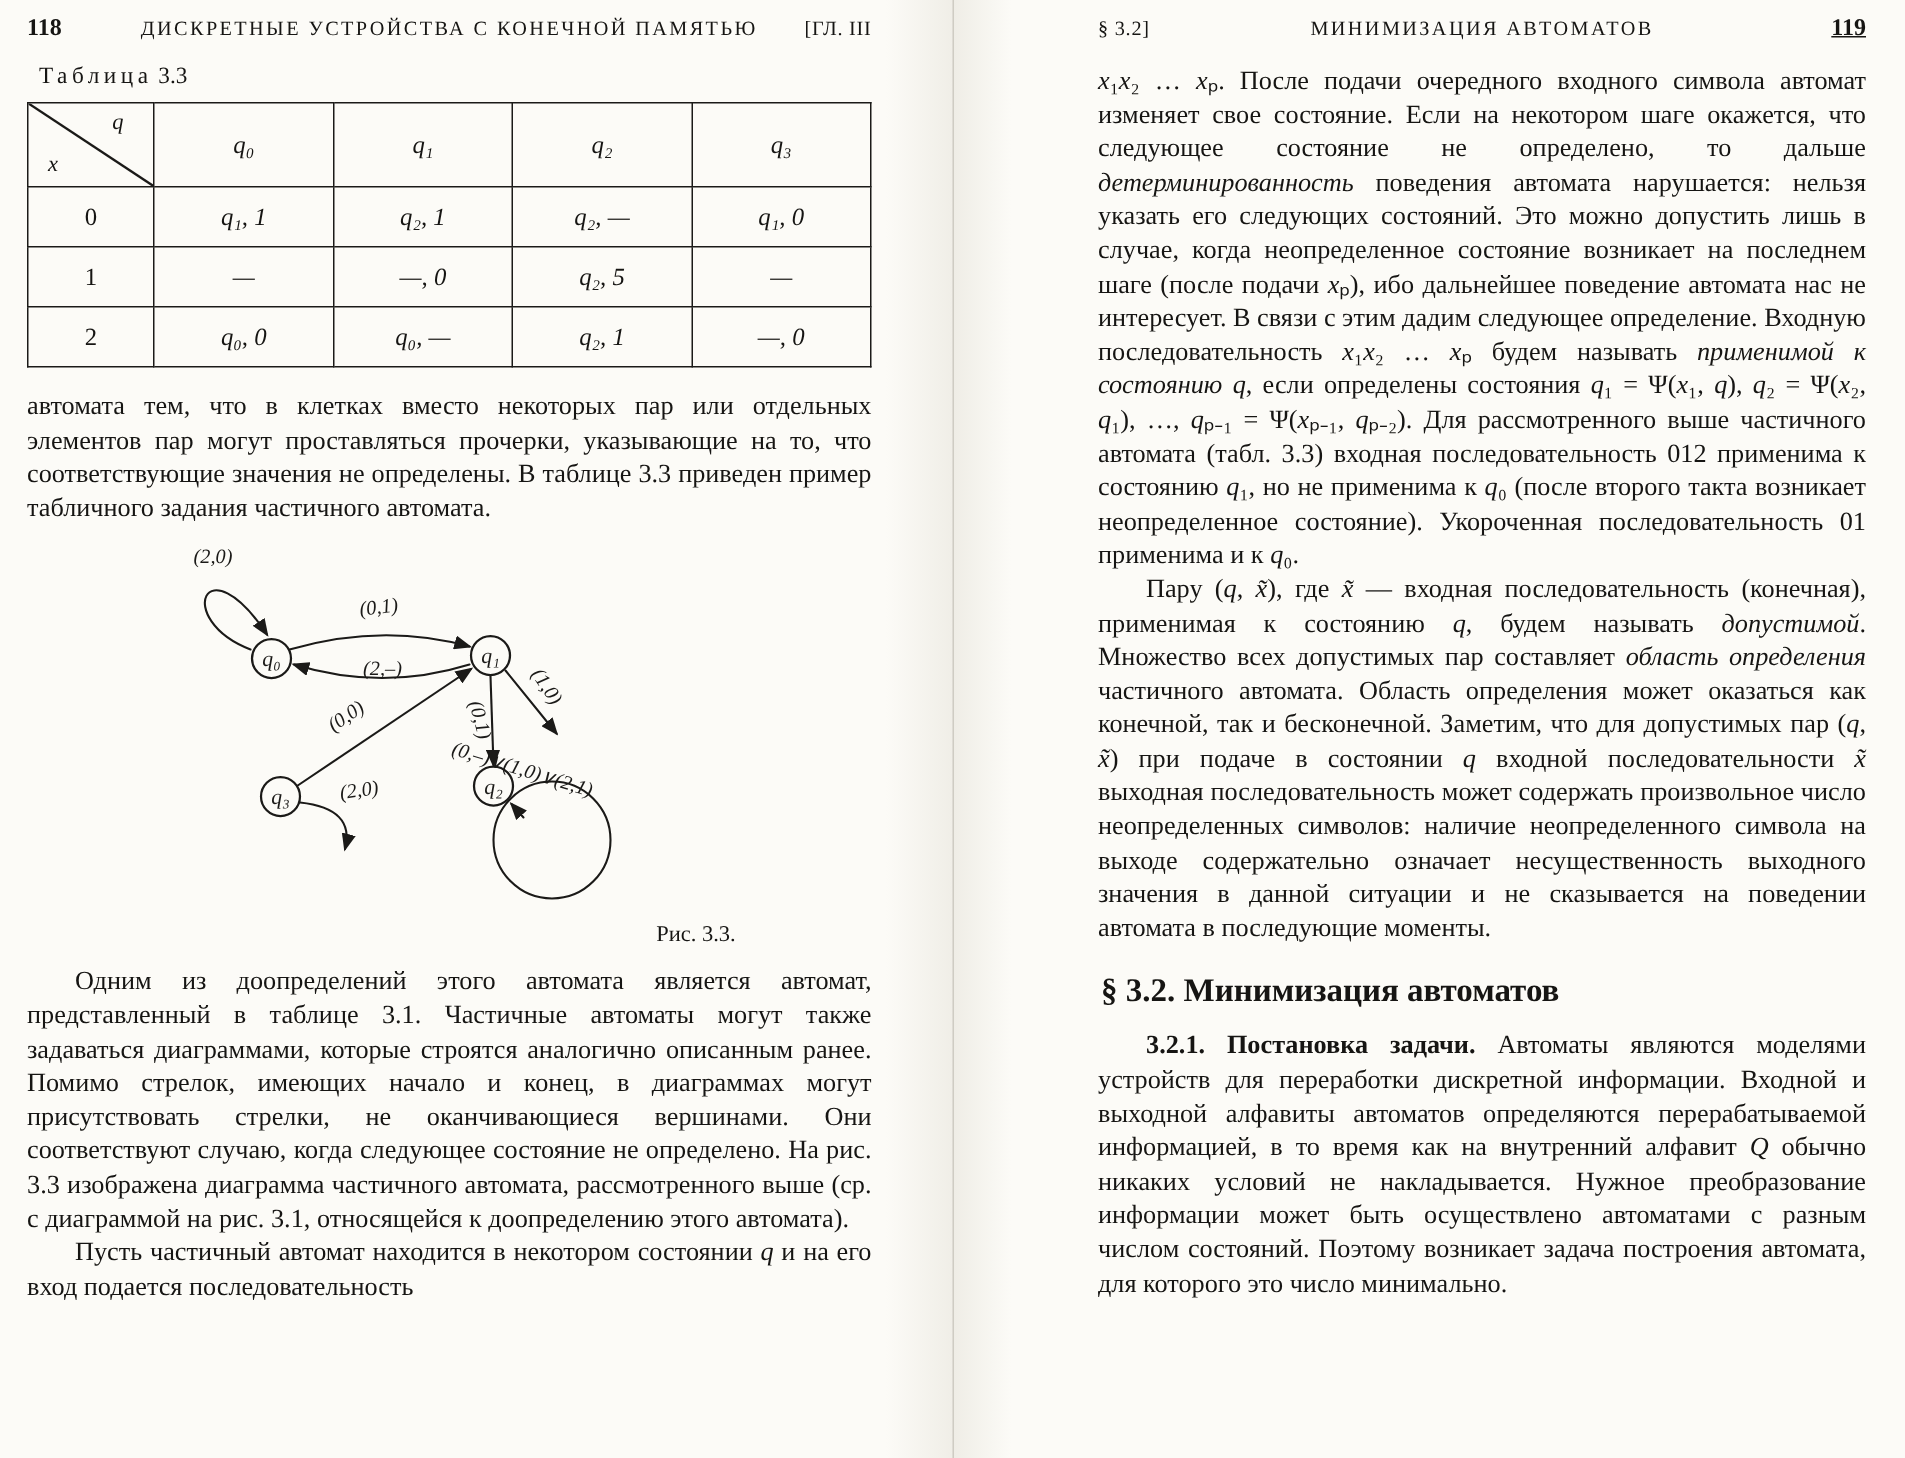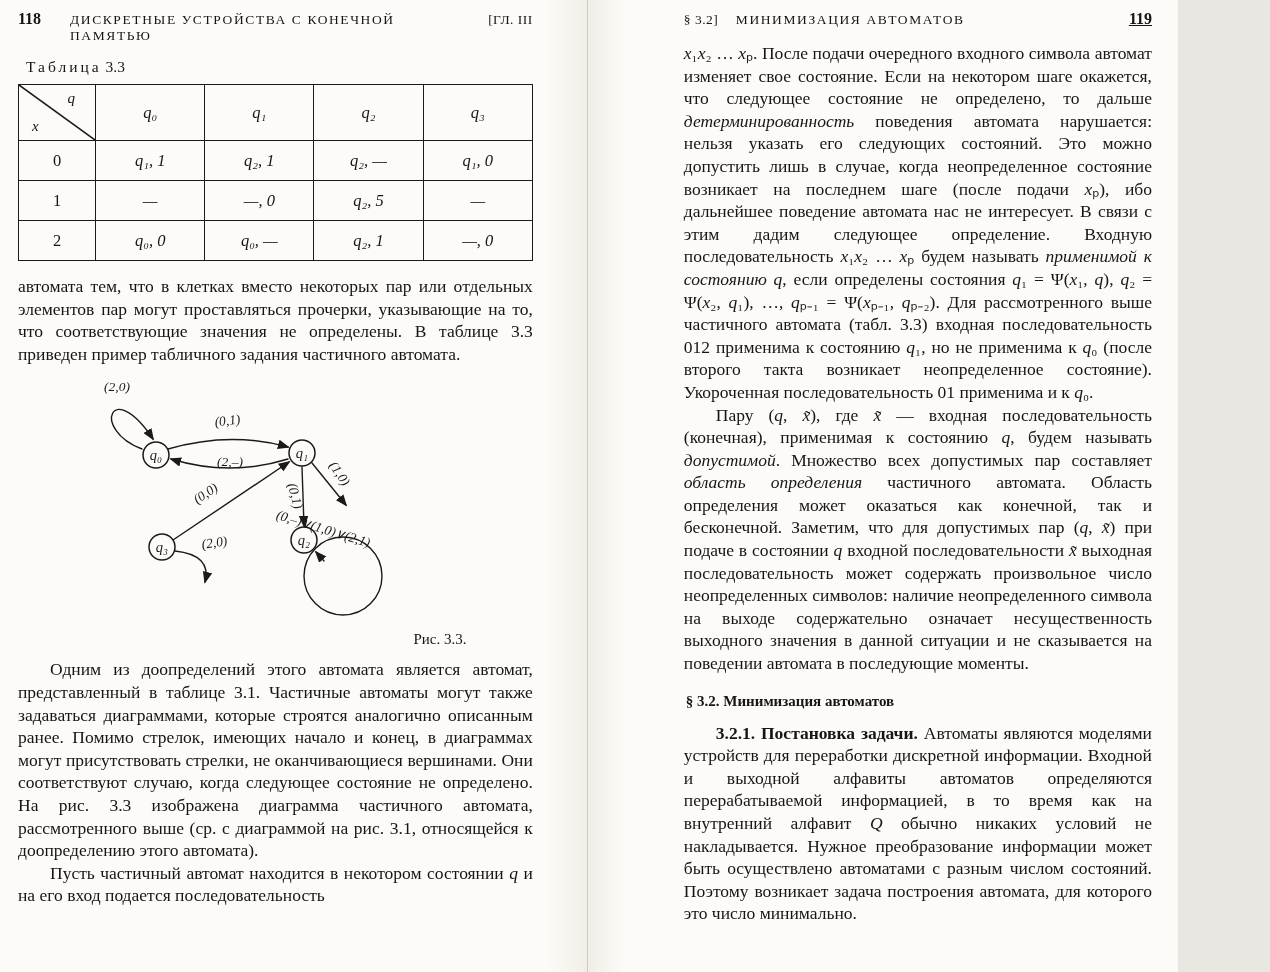--- a/index.html
+++ b/index.html
@@ -1,28 +1,28 @@
 <!DOCTYPE html>
 <html lang="ru"><head>
 <meta charset="utf-8">
 <style>
   * { margin:0; padding:0; box-sizing:border-box; }
   html,body { width:1270px; height:972px; overflow:hidden; }
   body { font-family:"Liberation Serif", serif; color:#161513; background:#e9e7e1; }
-  .spread { display:flex; width:1178px; height:972px; }
+  .spread { display:flex; width:1270px; height:972px; }
   .page { width:635px; height:972px; overflow:hidden; position:relative; padding-top:10px; }
   .page-left  { background:linear-gradient(90deg,#fcfbf7 0%,#fcfbf7 93%,#f0eee7 100%);
                 padding-left:18px; padding-right:54px; }
   .page-right { background:linear-gradient(90deg,#efede6 0%,#fcfbf7 6%,#fcfbf7 100%);
                 padding-left:96px; padding-right:26px; border-left:1px solid #cfccc3; }
 
   .running-head { display:flex; align-items:baseline; margin-bottom:14px; }
   .running-head .pageno { font-size:16px; font-weight:bold; min-width:52px; }
   .page-right .running-head .pageno { text-align:right;text-decoration:underline; }
-  .running-head .rtitle { flex:1; text-align:left; font-size:13.5px; letter-spacing:1.6px; }
+  .running-head .rtitle { flex:1; text-align:center; font-size:13.5px; letter-spacing:1.6px; }
   .running-head .chref  { font-size:13.5px; min-width:52px; letter-spacing:0.5px; }
   .page-right .running-head .chref { text-align:left; }
   .page-left  .running-head .chref { text-align:right; }
 
   .table-caption { font-size:15.5px; margin:4px 0 8px 8px; }
   .table-caption .spaced { letter-spacing:3px; }
 
   table.atable { border-collapse:collapse; width:100%; table-layout:fixed; margin-bottom:14px; }
   table.atable td { border:1.7px solid #1b1a18; text-align:center; vertical-align:middle;
                     font-size:16.5px; height:40px; }
@@ -40,21 +40,21 @@
 
   figure.diagram { margin:12px auto 10px auto; width:382px; text-align:center; }
   figure.diagram .figcap { font-size:15px; margin-top:2px; text-align:right; }
   .dsvg { display:block; }
   .dsvg .edge { fill:none; stroke:#1b1a18; stroke-width:1.4; stroke-linecap:round; }
   .dsvg circle.state { fill:#fcfbf7; stroke:#1b1a18; stroke-width:1.5; }
   .dsvg text { fill:#1b1a18; text-anchor:middle; }
   .dsvg .slabel text { font:italic 14.5px "Liberation Serif", serif; }
   .dsvg .elabel text { font:italic 13.5px "Liberation Serif", serif; }
 
-  h2.sect { font-size:15px; font-weight:bold; margin:18px 0 12px 2px; }
+  h2.sect { font-size:22px; font-weight:bold; margin:18px 0 12px 2px; }
 </style>
 </head>
 <body>
 
 <div class="spread">
 
   <section class="page page-left">
     <header class="running-head">
       <span class="pageno">118</span>
       <span class="rtitle">ДИСКРЕТНЫЕ УСТРОЙСТВА С КОНЕЧНОЙ ПАМЯТЬЮ</span>

